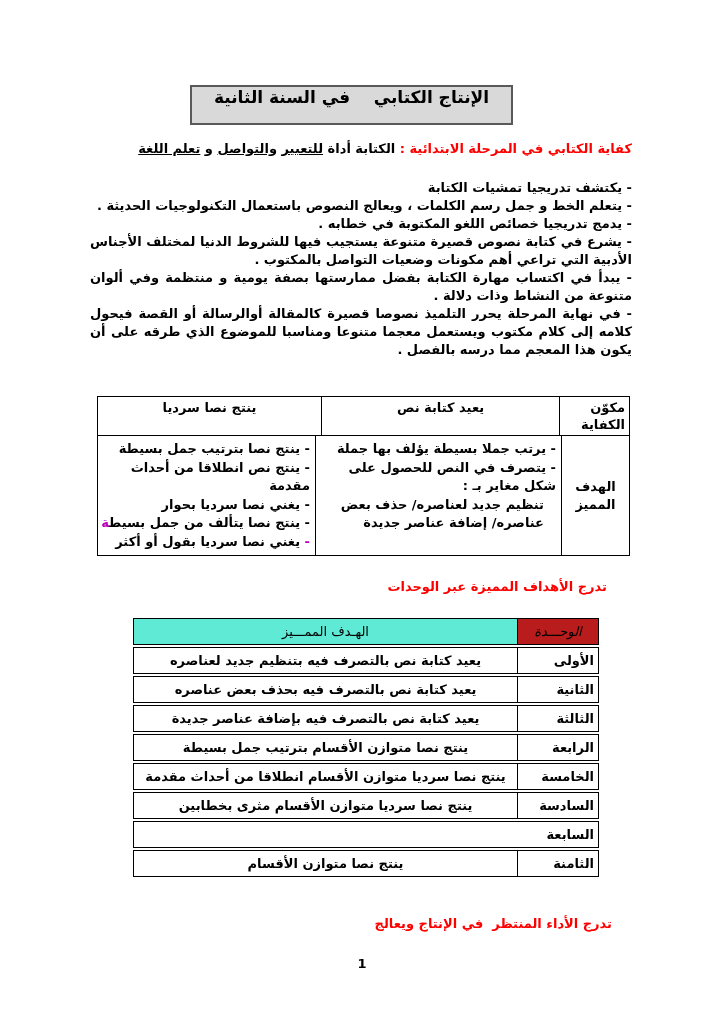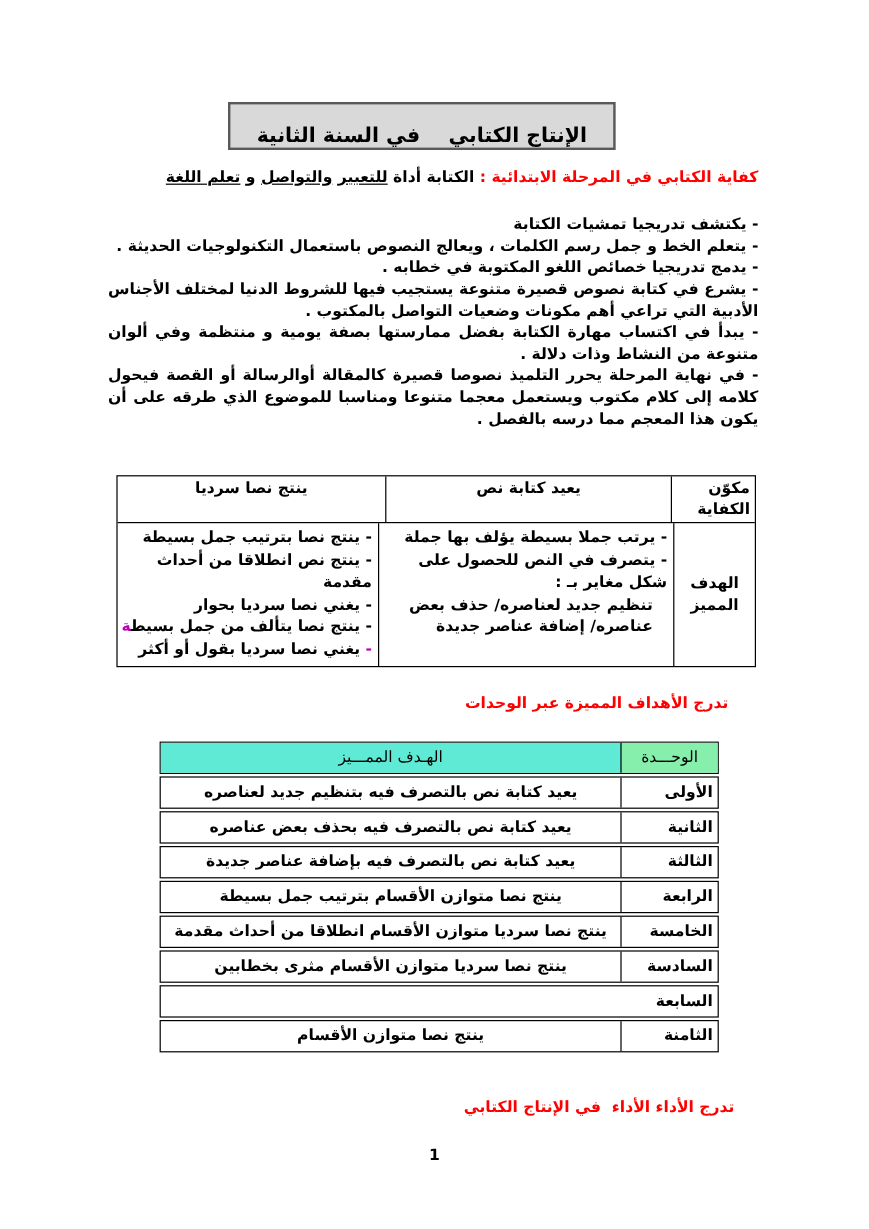--- a/index.html
+++ b/index.html
@@ -4,21 +4,21 @@
 <style>
   html,body{margin:0;padding:0;}
   body{
     width:724px;height:1024px;position:relative;background:#ffffff;
     font-family:"DejaVu Sans",sans-serif;color:#000;overflow:hidden;
   }
   
   .title-box{
     position:absolute;left:190px;top:85px;width:319px;height:36px;
     background:#d9d9d9;border:2px solid #595959;
-    display:flex;align-items:flex-end;justify-content:center;
+    display:flex;align-items:flex-start;justify-content:center;
     direction:rtl;font-size:17px;font-weight:bold;white-space:pre;
   }
   
   .intro-heading{
     position:absolute;top:139px;right:92px;left:88px;
     direction:rtl;text-align:right;font-size:13px;font-weight:bold;line-height:20px;
   }
   .red{color:#ff0000;}
   .u{text-decoration:underline;}
   
@@ -52,21 +52,21 @@
   }
   .h-goals{top:579px;right:117px;text-align:right;}
   .h-perf{top:916px;right:112px;}
   
   .t2{position:absolute;left:133px;top:618px;width:466px;direction:rtl;font-size:13px;}
   .t2 .row{display:flex;align-items:stretch;border:1px solid #000;min-height:25px;}
   .t2 .row + .row{margin-top:2px;}
   .t2 .hrow{background:#ffffff;}
   .t2 .c-unit{width:72px;flex:none;display:flex;align-items:center;justify-content:flex-start;padding:1px 4px;font-weight:bold;}
   .t2 .c-goal{flex:1;display:flex;align-items:center;justify-content:center;text-align:center;font-weight:bold;border-right:1px solid #000;padding:1px 4px;}
-  .t2 .hrow .c-unit{font-weight:normal;justify-content:center;background:#86efac;}
+  .t2 .hrow .c-unit{font-weight:normal;justify-content:center;background:#b91c1c;font-style:italic;}
   .t2 .hrow .c-goal{font-weight:normal;background:#5eead4;}
   
   .pagenum{position:absolute;top:956px;left:0;width:724px;text-align:center;font-size:13px;font-weight:bold;}
 </style>
 </head>
 <body>
 
 <div class="title-box">
   <span>الإنتاج الكتابي    في السنة الثانية</span>
 </div>
@@ -142,15 +142,15 @@
   </div>
   <div class="row">
     <div class="c-unit">السابعة</div>
   </div>
   <div class="row">
     <div class="c-unit">الثامنة</div>
     <div class="c-goal">ينتج  نصا متوازن الأقسام</div>
   </div>
 </div>
 
-<div class="sec-heading h-perf">تدرج الأداء الأداء  في الإنتاج الكتابي</div>
+<div class="sec-heading h-perf">تدرج الأداء المنتظر  في الإنتاج ويعالج</div>
 
 <div class="pagenum">1</div>
 
 </body></html>

